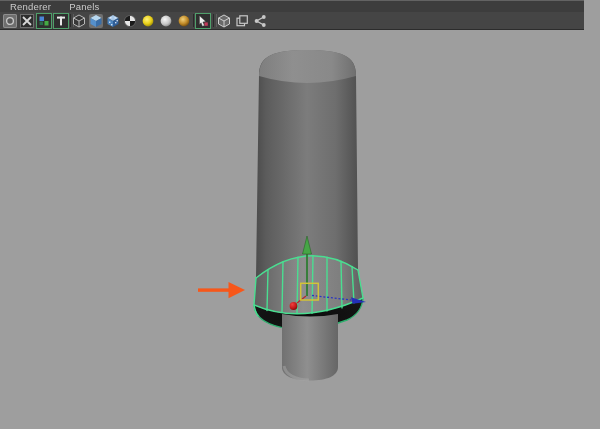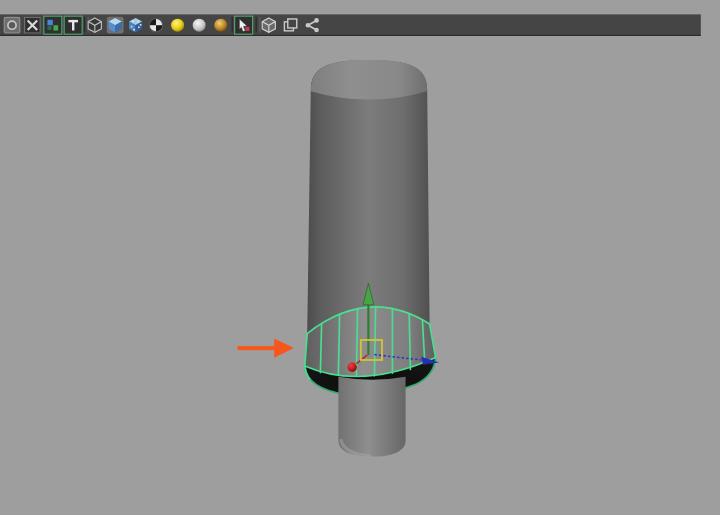--- a/index.html
+++ b/index.html
@@ -93,20 +93,24 @@
         <stop offset="0" stop-color="#f0cf7a"></stop>
           <stop offset="0.55" stop-color="#c08a28"></stop>
         <stop offset="1" stop-color="#5e3c08"></stop>
       </radialGradient>
       <clipPath id="clipBall">
           <circle cx="7" cy="7" r="5.6"></circle>
         </clipPath>
     </defs>
   </svg>
 
+  <div class="menubar">
+    <span class="menu-item">Renderer</span>
+    <span class="menu-item">Panels</span>
+  </div>
 
   <div class="toolbar">
 
     <span class="tb-icon tb-raised" style="left:3px">
       <svg viewBox="0 0 14 14">
           <circle cx="7" cy="7" r="3.4" fill="#5a5a5a" stroke="#c6c6c6" stroke-width="1.4"></circle>
         </svg>
     </span>
     <span class="tb-icon" style="left:20px">
       <svg viewBox="0 0 14 14">

